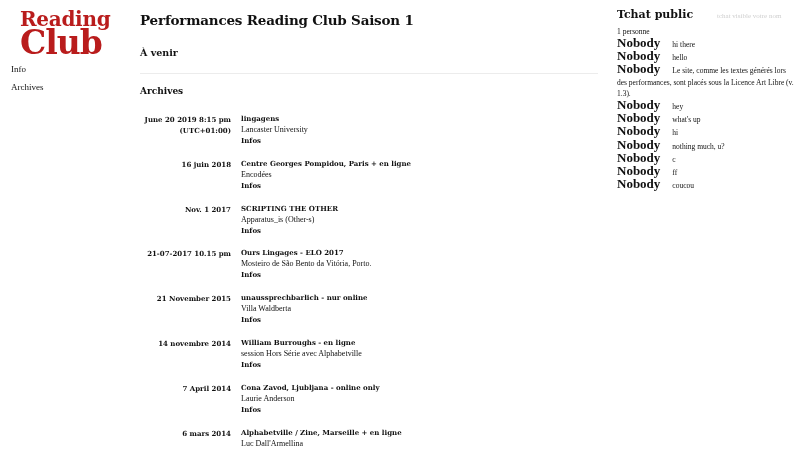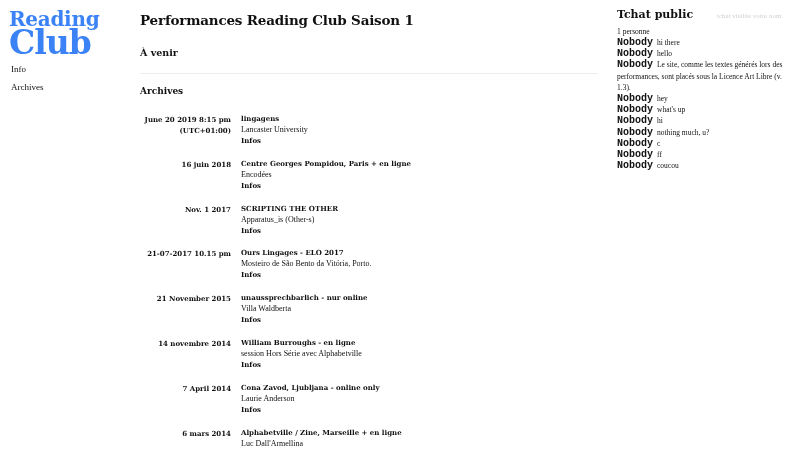--- a/index.html
+++ b/index.html
@@ -1,19 +1,19 @@
 <!DOCTYPE html>
 <html><head>
 <meta charset="utf-8">
 <style>
   * { box-sizing: border-box; margin: 0; padding: 0; }
   html, body { width: 800px; height: 450px; background: #ffffff; overflow: hidden; }
   body { font-family: "DejaVu Serif", "Liberation Serif", serif; color: #111; position: relative; }
 
-  .logo { position: absolute; left: 9px; top: 9px; line-height: 1; color: #3b82f6; }
+  .logo { position: absolute; left: 20px; top: 9px; line-height: 1; color: #b91c1c; }
   .logo .l1 { font-family: "DejaVu Serif", serif; font-weight: bold; font-size: 20px; letter-spacing: -0.3px; display:block; }
   .logo .l2 { font-family: "DejaVu Serif", serif; font-weight: bold; font-size: 33px; letter-spacing: -1px; display:block; margin-top: -3px; }
 
   .nav { position: absolute; left: 11px; top: 63px; }
   .nav a { display: block; font-family: "Liberation Serif", serif; font-size: 9px; color: #111; text-decoration: none; height: 18px; line-height: 12px; }
 
   .main { position: absolute; left: 140px; top: 12px; width: 458px; }
   .main h1 { font-family: "DejaVu Serif", serif; font-weight: bold; font-size: 13.5px; letter-spacing: -0.2px; line-height: 16px; }
   .main h2 { font-family: "DejaVu Serif", serif; font-weight: bold; font-size: 9.5px; margin-top: 19px; line-height: 12px; }
   .main hr { border: none; border-top: 1px solid #ececec; margin-top: 14px; }
@@ -27,21 +27,21 @@
   .event .place { font-family: "Liberation Serif", serif; font-size: 8px; display:block; }
   .event .more { font-family: "DejaVu Serif", serif; font-weight: bold; font-size: 7px; display:block; color:#111; text-decoration:none; }
 
   .chat { position: absolute; left: 617px; top: 8px; width: 180px; }
   .chat-head { display: flex; justify-content: space-between; align-items: baseline; }
   .chat h4 { font-family: "DejaVu Serif", serif; font-weight: bold; font-size: 11px; }
   .chat input { border: none; outline: none; font-family: "Liberation Serif", serif; font-size: 7px; width: 80px; text-align: left; color: #ccc; background: transparent; }
   .chat input::placeholder { color: #cfcfcf; }
   .chat .count { font-family: "Liberation Serif", serif; font-size: 7.5px; margin-top: 5px; line-height: 11px; }
   .msg { font-family: "Liberation Serif", serif; font-size: 7.5px; line-height: 11.2px; }
-  .msg .who { font-family: Liberation Mono, monospace; font-weight: bold; font-size: 10px; margin-right: 4px; }
+  .msg .who { font-family: Liberation Serif, serif; font-weight: bold; font-size: 13px; margin-right: 12px; }
 </style>
 </head>
 <body>
 
 <div class="logo">
   <span class="l1">Reading</span>
   <span class="l2">Club</span>
 </div>
 
 <nav class="nav">

